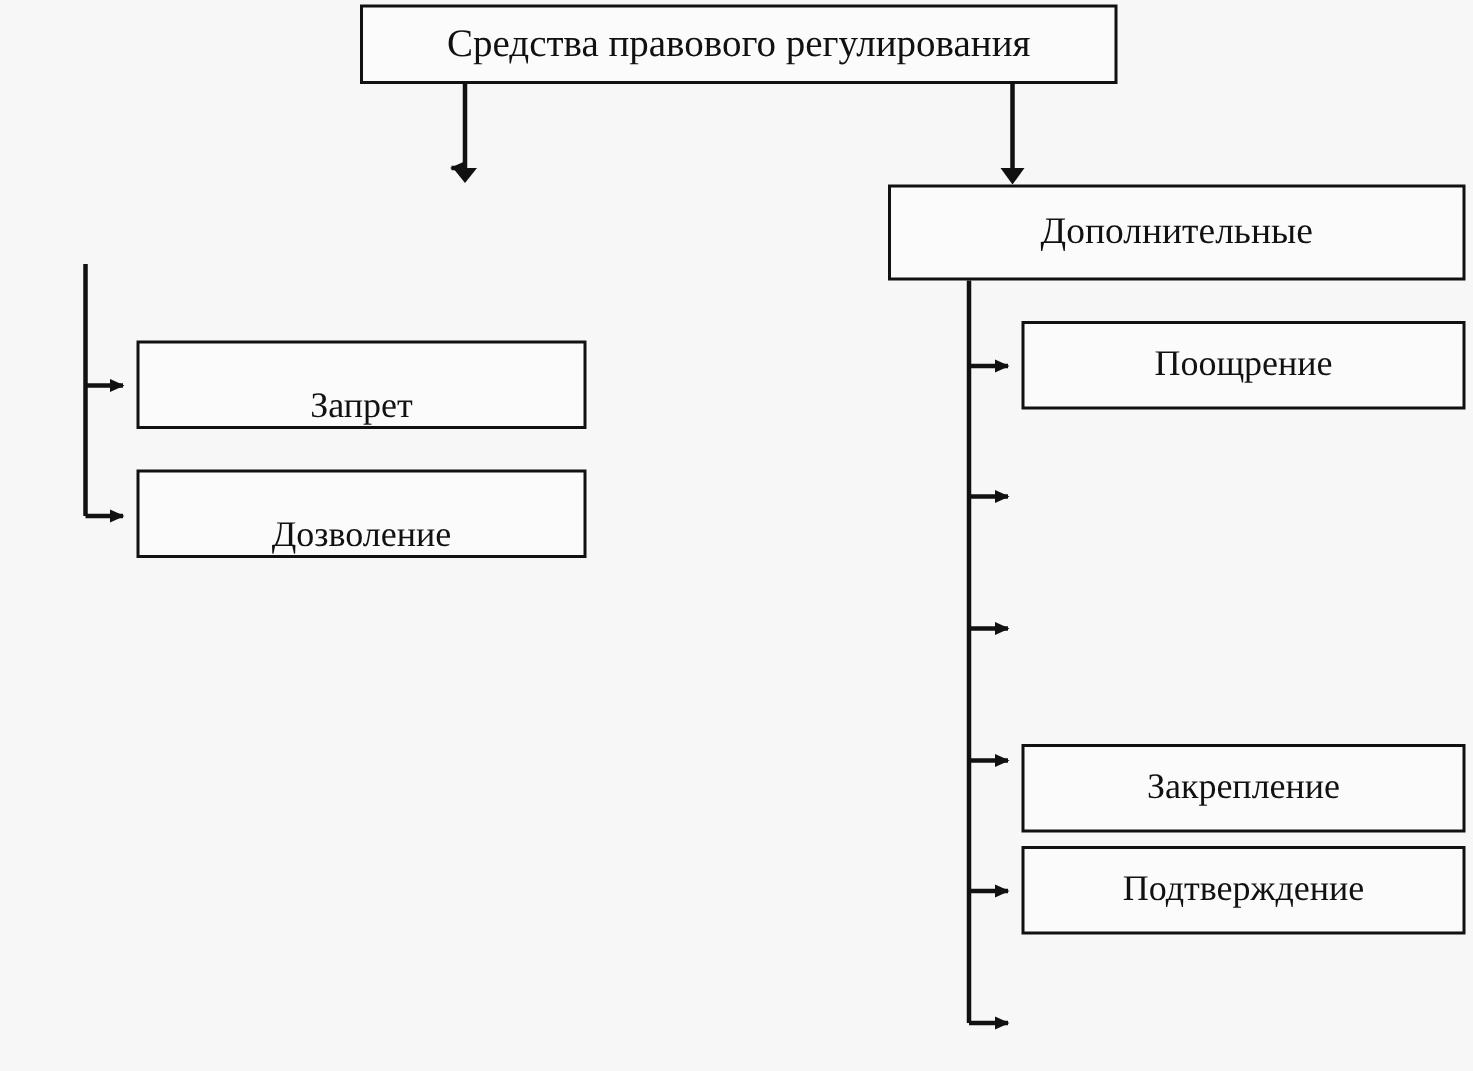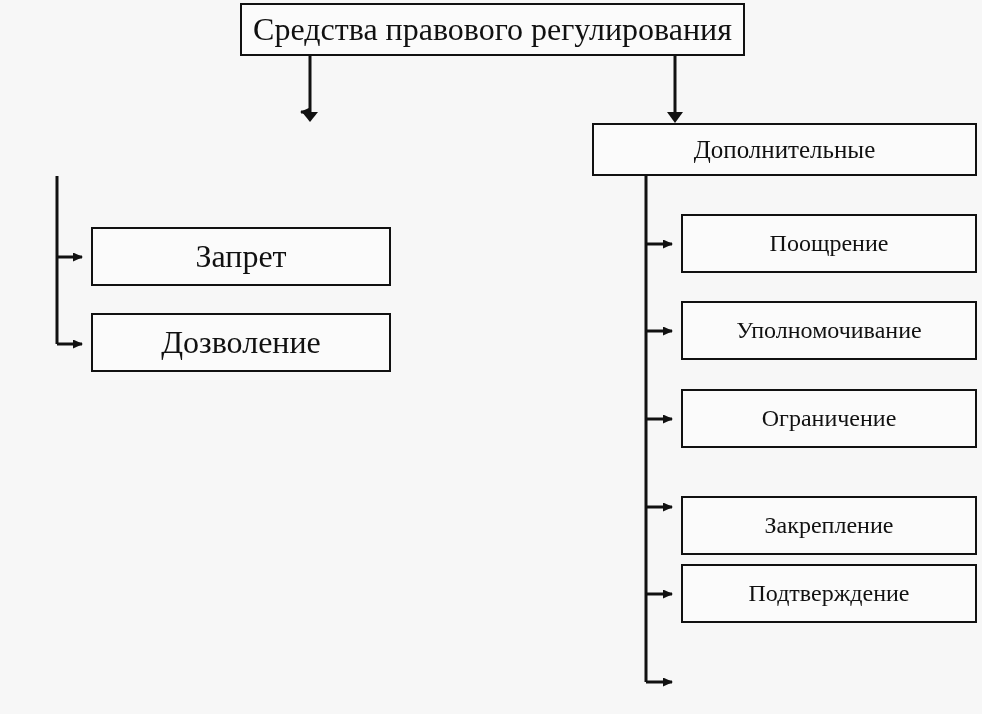--- a/index.html
+++ b/index.html
@@ -37,24 +37,24 @@
   #connectors {
     position: absolute;
     left: 0;
     top: 0;
     width: 982px;
     height: 714px;
     z-index: 1;
     pointer-events: none;
   }
   
-  .n-root   { left:240px; top:3px;   width:505px; height:53px; font-size:32px; }
+  .n-root   { left:240px; top:3px;   width:505px; height:53px; font-size:26px; }
   .n-main   { left:5px;   top:122px; width:383px; height:54px; font-size:25px; }
-  .n-extra  { left:592px; top:123px; width:385px; height:53px; font-size:25px; }
-  .n-child-l{ left:91px;  width:300px; height:59px; font-size:32px; }
+  .n-extra  { left:592px; top:123px; width:385px; height:64px; font-size:25px; }
+  .n-child-l{ left:91px;  width:300px; height:59px; font-size:24px;align-items:flex-end; }
   .n-child-r{ left:681px; width:296px; height:59px; font-size:24px; }
   .row0 { top:227px; }
   .row1 { top:313px; }
   .r0 { top:214px; }
   .r1 { top:301px; }
   .r2 { top:389px; }
   .r3 { top:477px;margin-top:19px; }
   .r4 { top:564px; }
   .r5 { top:652px; }
 </style>
@@ -115,27 +115,21 @@
   </div>
 
   <div class="node n-extra">
     <span class="node-label">Дополнительные</span>
   </div>
 
   <div class="node n-child-r r0">
     <span class="node-label">Поощрение</span>
   </div>
 
-  <div class="node n-child-r r1">
-    <span class="node-label">Уполномочивание</span>
-  </div>
 
-  <div class="node n-child-r r2">
-    <span class="node-label">Ограничение</span>
-  </div>
 
   <div class="node n-child-r r3">
     <span class="node-label">Закрепление</span>
   </div>
 
   <div class="node n-child-r r4">
     <span class="node-label">Подтверждение</span>
   </div>
 
 

